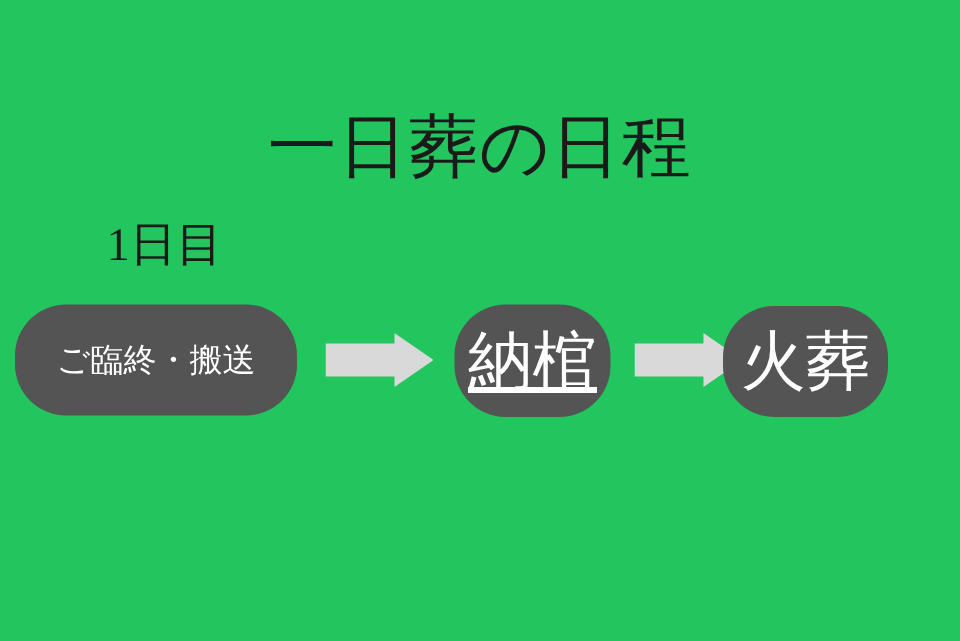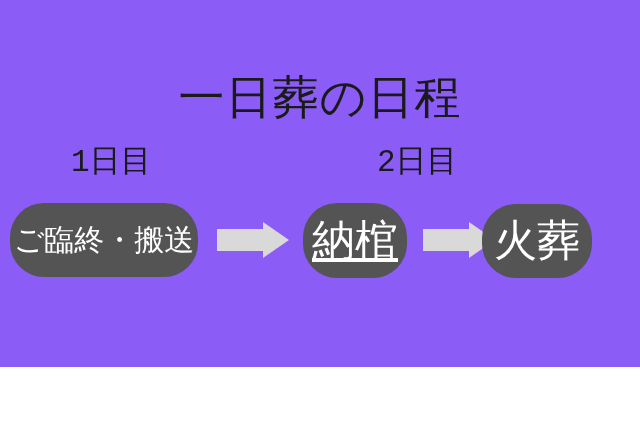--- a/index.html
+++ b/index.html
@@ -3,22 +3,22 @@
 <meta charset="utf-8">
 <style>
   html, body {
     margin: 0;
     padding: 0;
     background: #ffffff;
   }
   .canvas {
     position: relative;
     width: 640px;
-    height: 367px;
-    background: #8b5cf6;
+    height: 427px;
+    background: #22c55e;
     overflow: hidden;
     font-family: "Liberation Serif", serif;
   }
   .diagram-title {
     position: absolute;
     left: 0;
     right: 0;
     top: 72px;
     height: 52px;
     line-height: 52px;
@@ -28,40 +28,40 @@
     letter-spacing: 1px;
     font-family: "Liberation Serif", serif;
   }
   .day-label {
     position: absolute;
     top: 145px;
     height: 36px;
     line-height: 36px;
     font-size: 31px;
     color: #1a1a1a;
-    font-family: Liberation Mono, monospace;
+    font-family: Liberation Serif, serif;
     white-space: nowrap;
   }
   .day-label.day1 { left: 71px; }
   .day-label.day2 { left: 377px; }
   .step-box {
     position: absolute;
     background: #545454;
     border-radius: 34px;
     color: #ffffff;
     display: flex;
     align-items: center;
     justify-content: center;
     font-family: "Liberation Sans", sans-serif;
     white-space: nowrap;
   }
   .step-1 {
     left: 10px;  top: 203px;
     width: 188px; height: 74px;
-    font-size: 30px;
+    font-size: 22px;
     letter-spacing: 0px;
   }
   .step-2 {
     left: 303px; top: 203px;
     width: 104px; height: 75px;
     font-size: 43px;
     text-decoration: underline;
   }
   .step-3 {
     left: 482px; top: 204px;
@@ -80,21 +80,20 @@
 </style>
 </head>
 <body>
 
 <div class="canvas">
 
   <div class="diagram-title">一日葬の日程</div>
 
   <div class="day-label day1">1日目</div>
 
-  <div class="day-label day2">2日目</div>
 
   <div class="step-box step-1">
     <span>ご臨終・搬送</span>
   </div>
 
   <div class="flow-arrow arrow-1">
     <svg viewBox="0 0 72 36" xmlns="http://www.w3.org/2000/svg" aria-hidden="true">
       <polygon points="0,7 46,7 46,0 72,18 46,36 46,29 0,29" fill="#d9d9d9"></polygon>
     </svg>
   </div>

